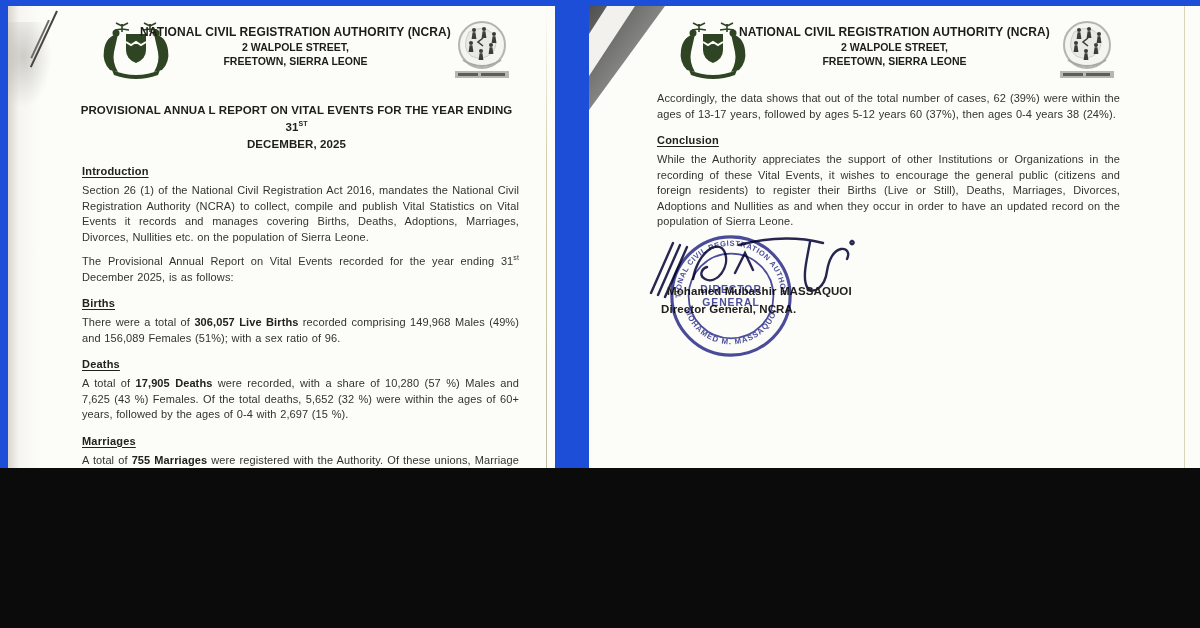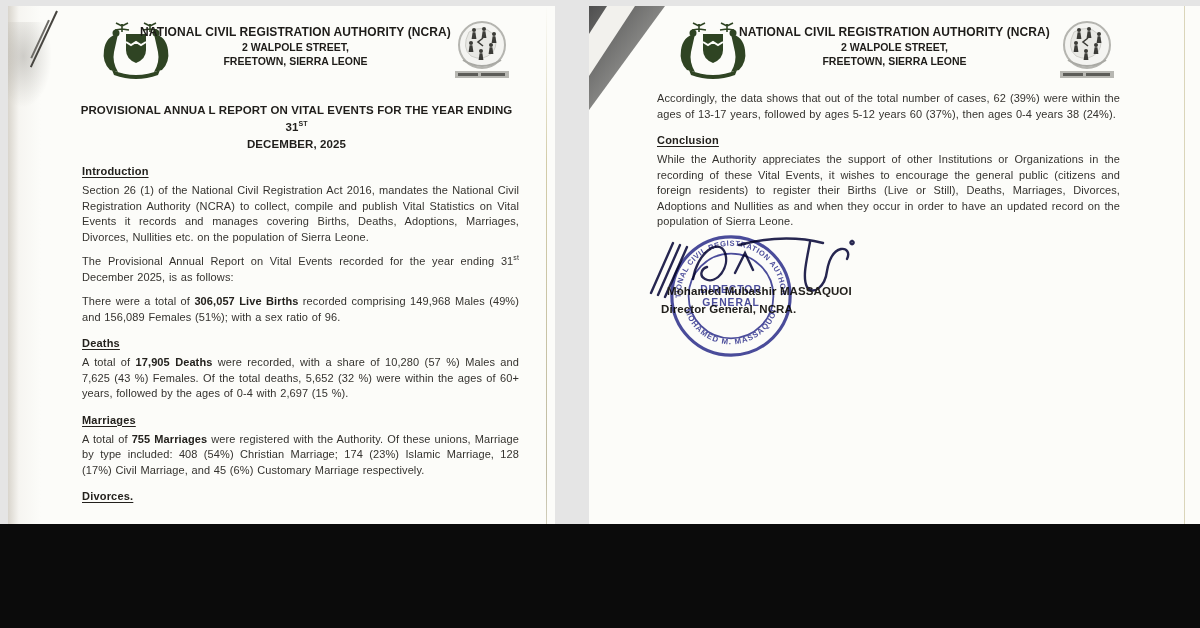--- a/index.html
+++ b/index.html
@@ -1,21 +1,21 @@
 <!DOCTYPE html>
 <html><head>
 <meta charset="utf-8">
 <style>
   html,body{margin:0;padding:0;}
   body{
     width:1200px;height:628px;overflow:hidden;
     background:#0b0b0b;
     font-family:"Liberation Sans",sans-serif;
   }
-  .canvas{position:relative;width:1200px;height:524px;background:#e5e5e5;overflow:hidden;}
+  .canvas{position:relative;width:1200px;height:468px;background:#1d4ed8;overflow:hidden;}
 
   .page{
     position:absolute;top:6px;height:622px;background:#fcfcf9;overflow:hidden;
     color:#34322e;
   }
   .page-left{
     left:8px;width:547px;
     background:linear-gradient(90deg,#d9d5cd 0,#f6f5f1 2%,#fcfcf9 6%);
   }
   .page-right{left:589px;width:611px;}
@@ -143,20 +143,21 @@
     </div>
 
     <div class="content">
   <section class="doc-section">
     <h3 class="sec-heading">Introduction</h3>
   <p class="doc-par"><span>Section 26 (1) of the National Civil Registration Act 2016, mandates the National Civil Registration Authority (NCRA) to collect, compile and publish Vital Statistics on Vital Events it records and manages covering Births, Deaths, Adoptions, Marriages, Divorces, Nullities etc. on the population of Sierra Leone.</span></p>
           <p class="doc-par"><span>The Provisional Annual Report on Vital Events recorded for the year ending 31</span><sup>st</sup><span> December 2025, is as follows:</span></p>
         </section>
 
   <section class="doc-section">
+    <h3 class="sec-heading">Births</h3>
   <p class="doc-par"><span>There were a total of </span><b>306,057 Live Births</b><span> recorded comprising 149,968 Males (49%) and 156,089 Females (51%); with a sex ratio of 96.</span></p>
         </section>
 
 
   <section class="doc-section">
     <h3 class="sec-heading">Deaths</h3>
   <p class="doc-par"><span>A total of </span><b>17,905 Deaths</b><span> were recorded, with a share of 10,280 (57 %) Males and 7,625 (43 %) Females. Of the total deaths, 5,652 (32 %) were within the ages of 60+ years, followed by the ages of 0-4 with 2,697 (15 %).</span></p>
         </section>
 
   <section class="doc-section">

